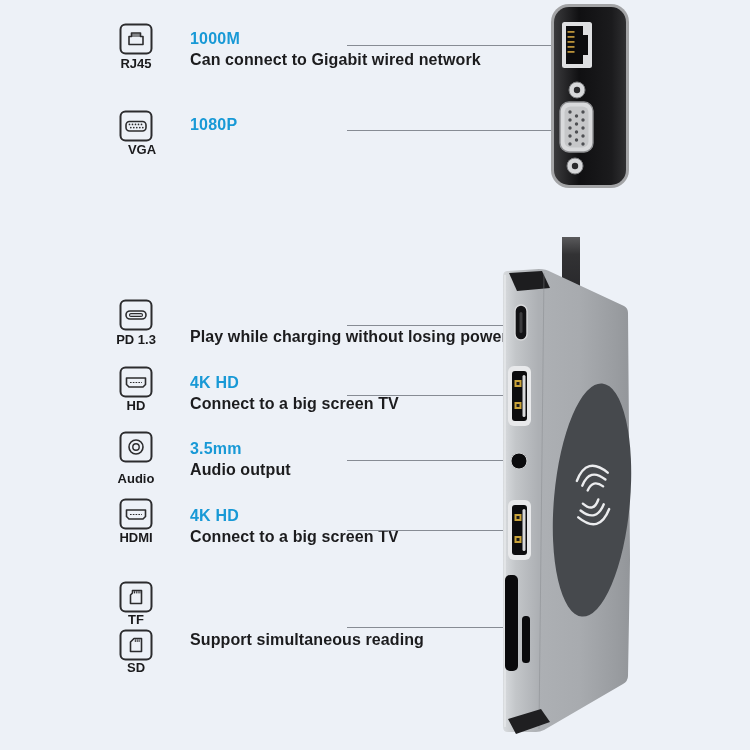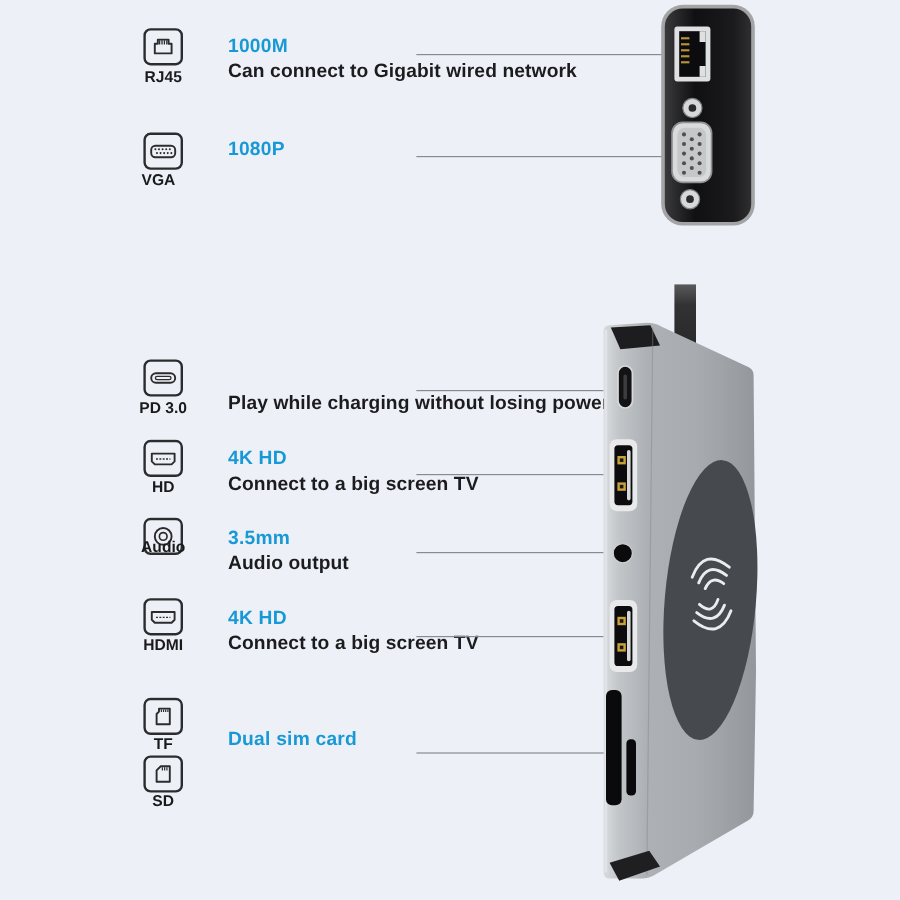--- a/index.html
+++ b/index.html
@@ -48,49 +48,49 @@
         <circle cx="16.5" cy="14.4" r=".85"></circle>
         <circle cx="19.5" cy="14.4" r=".85"></circle>
         <circle cx="22.5" cy="14.4" r=".85"></circle>
       <circle cx="11.8" cy="17.6" r=".85"></circle>
         <circle cx="14.8" cy="17.6" r=".85"></circle>
         <circle cx="17.8" cy="17.6" r=".85"></circle>
         <circle cx="20.8" cy="17.6" r=".85"></circle>
         <circle cx="23.8" cy="17.6" r=".85"></circle>
     </g>
   </svg>
-  <div class="abs plabel" style="left:98px;top:143px">VGA</div>
+  <div class="abs plabel" style="left:108px;top:143px">VGA</div>
   <div class="abs title" style="left:190px;top:114px">1080P</div>
   <div class="abs callout" style="left:347px;top:130px;width:206px"></div>
 
   <svg class="abs picon" style="left:119px;top:299px" width="34" height="32" viewBox="0 0 34 32">
     <rect x="1.5" y="1.5" width="31" height="29" rx="5" fill="none" stroke="#2c2c2e" stroke-width="2"></rect>
     <rect x="7" y="12" width="20" height="8" rx="4" fill="none" stroke="#2c2c2e" stroke-width="1.6"></rect>
     <rect x="10.5" y="14.6" width="13" height="2.8" rx="1.4" fill="none" stroke="#2c2c2e" stroke-width="1.1"></rect>
   </svg>
-  <div class="abs plabel" style="left:102px;top:333px">PD 3.0</div>
+  <div class="abs plabel" style="left:102px;top:333px">PD 1.3</div>
   <div class="abs desc" style="left:190px;top:328px">Play while charging without losing power</div>
   <div class="abs callout" style="left:347px;top:325px;width:156px"></div>
 
   <svg class="abs picon" style="left:119px;top:366px" width="34" height="32" viewBox="0 0 34 32">
     <rect x="1.5" y="1.5" width="31" height="29" rx="5" fill="none" stroke="#2c2c2e" stroke-width="2"></rect>
     <path d="M7.5 12 H26.5 V18.5 L24 21 H10 L7.5 18.5 Z" fill="none" stroke="#2c2c2e" stroke-width="1.6" stroke-linejoin="round"></path>
     <path d="M11 16.5 h12" stroke="#2c2c2e" stroke-width="1.2" stroke-dasharray="1.6 1.2"></path>
   </svg>
   <div class="abs plabel" style="left:102px;top:399px">HD</div>
   <div class="abs title" style="left:190px;top:372px">4K HD</div>
   <div class="abs desc" style="left:190px;top:395px">Connect to a big screen TV</div>
   <div class="abs callout" style="left:347px;top:395px;width:156px"></div>
 
   <svg class="abs picon" style="left:119px;top:431px" width="34" height="32" viewBox="0 0 34 32">
     <rect x="1.5" y="1.5" width="31" height="29" rx="5" fill="none" stroke="#2c2c2e" stroke-width="2"></rect>
     <circle cx="17" cy="16" r="7" fill="none" stroke="#2c2c2e" stroke-width="1.6"></circle>
     <circle cx="17" cy="16" r="3.2" fill="none" stroke="#2c2c2e" stroke-width="1.4"></circle>
   </svg>
-  <div class="abs plabel" style="left:102px;top:449px">Audio</div>
+  <div class="abs plabel" style="left:102px;top:472px">Audio</div>
   <div class="abs title" style="left:190px;top:438px">3.5mm</div>
   <div class="abs desc" style="left:190px;top:461px">Audio output</div>
   <div class="abs callout" style="left:347px;top:460px;width:156px"></div>
 
   <svg class="abs picon" style="left:119px;top:498px" width="34" height="32" viewBox="0 0 34 32">
     <rect x="1.5" y="1.5" width="31" height="29" rx="5" fill="none" stroke="#2c2c2e" stroke-width="2"></rect>
     <path d="M7.5 12 H26.5 V18.5 L24 21 H10 L7.5 18.5 Z" fill="none" stroke="#2c2c2e" stroke-width="1.6" stroke-linejoin="round"></path>
     <path d="M11 16.5 h12" stroke="#2c2c2e" stroke-width="1.2" stroke-dasharray="1.6 1.2"></path>
   </svg>
   <div class="abs plabel" style="left:102px;top:531px">HDMI</div>
@@ -103,21 +103,21 @@
     <path d="M11.5 22.5 V14 L13.5 12 V9.5 H22.5 V22.5 Z" fill="none" stroke="#2c2c2e" stroke-width="1.6" stroke-linejoin="round"></path>
     <path d="M15.5 10.2 V12.4 M17.3 10.2 V12.4 M19.1 10.2 V12.4 M20.9 10.2 V12.4" stroke="#2c2c2e" stroke-width="1"></path>
   </svg>
   <div class="abs plabel" style="left:102px;top:613px">TF</div>
   <svg class="abs picon" style="left:119px;top:629px" width="34" height="32" viewBox="0 0 34 32">
     <rect x="1.5" y="1.5" width="31" height="29" rx="5" fill="none" stroke="#2c2c2e" stroke-width="2"></rect>
     <path d="M11.5 22.5 V13 L15 9.5 H22.5 V22.5 Z" fill="none" stroke="#2c2c2e" stroke-width="1.6" stroke-linejoin="round"></path>
     <path d="M16.3 10.3 V13 M18.2 10.3 V13 M20.1 10.3 V13" stroke="#2c2c2e" stroke-width="1"></path>
   </svg>
   <div class="abs plabel" style="left:102px;top:661px">SD</div>
-  <div class="abs title" style="left:190px;top:606px">Dual sim card</div>
+  <div class="abs desc" style="left:190px;top:631px">Support simultaneous reading</div>
   <div class="abs callout" style="left:347px;top:627px;width:161px"></div>
 
   <svg class="abs" style="left:548px;top:0" width="84" height="195" viewBox="0 0 84 195">
     <defs>
       <linearGradient id="connGrad" x1="0" y1="0" x2="1" y2="0">
         <stop offset="0" stop-color="#3a3a3c"></stop>
           <stop offset=".35" stop-color="#101012"></stop>
         <stop offset=".8" stop-color="#1b1b1d"></stop>
           <stop offset="1" stop-color="#2f2f31"></stop>
       </linearGradient>

